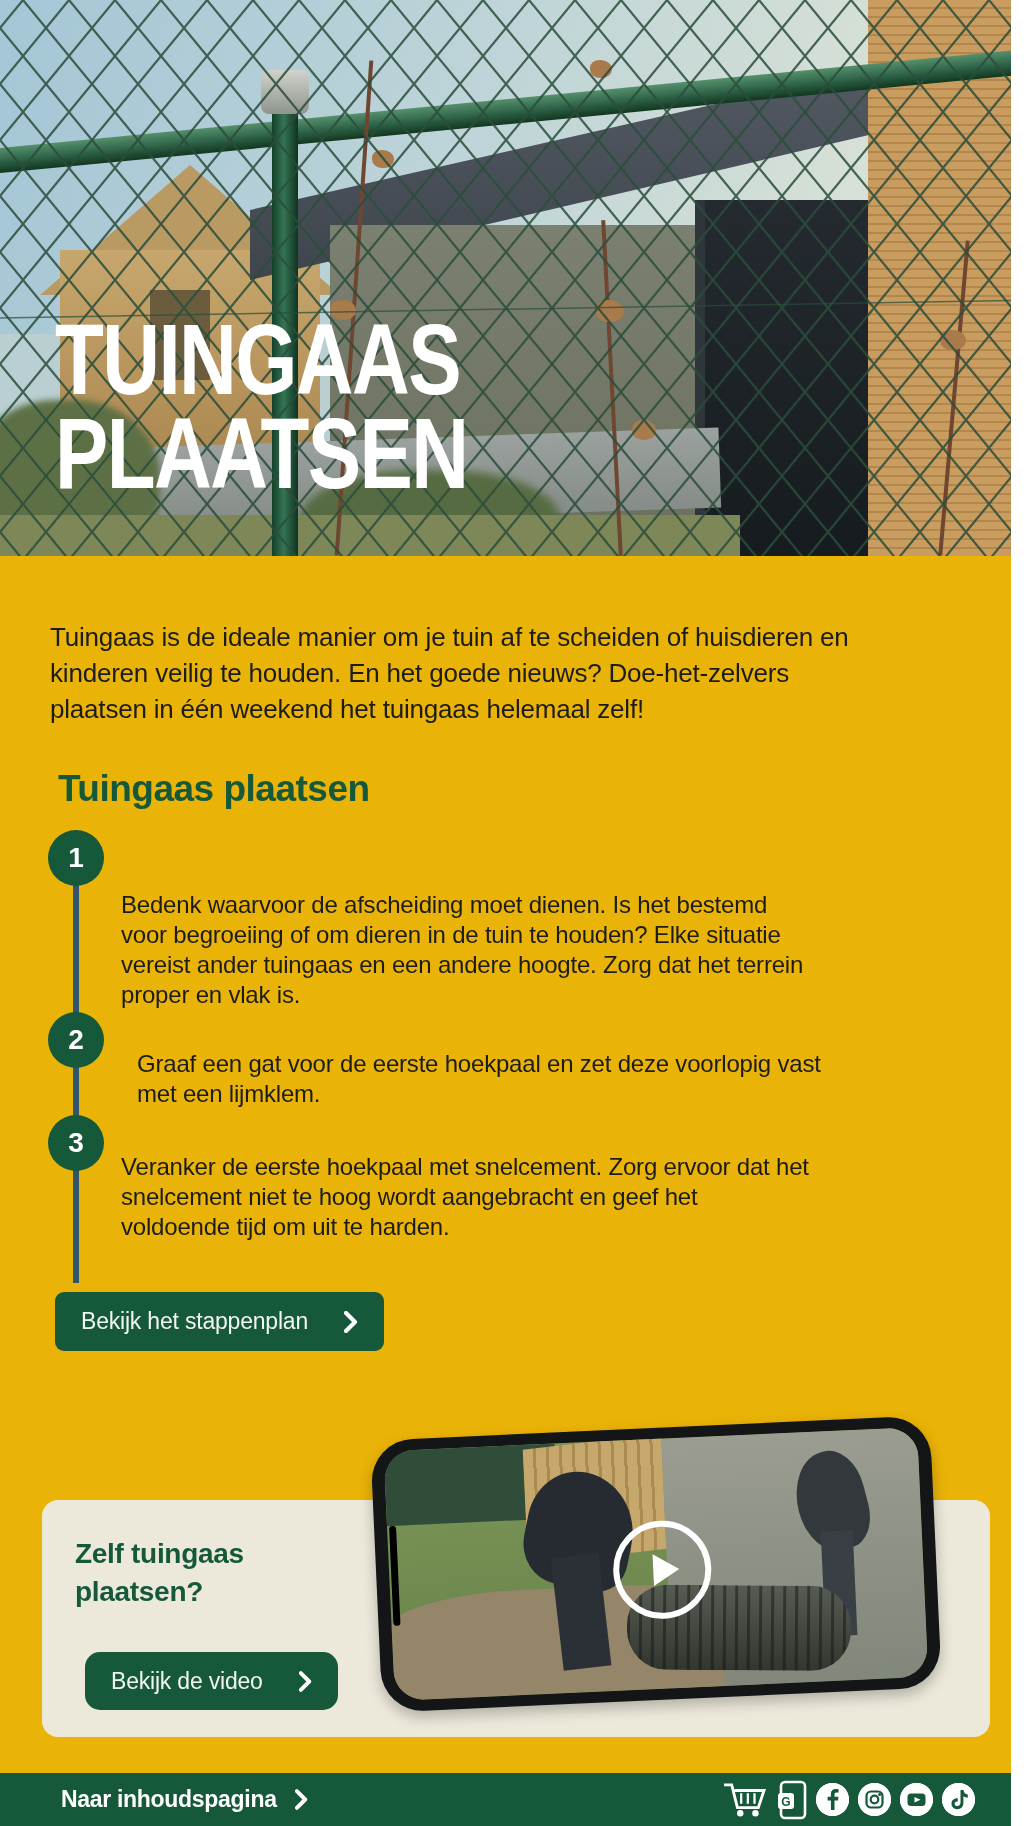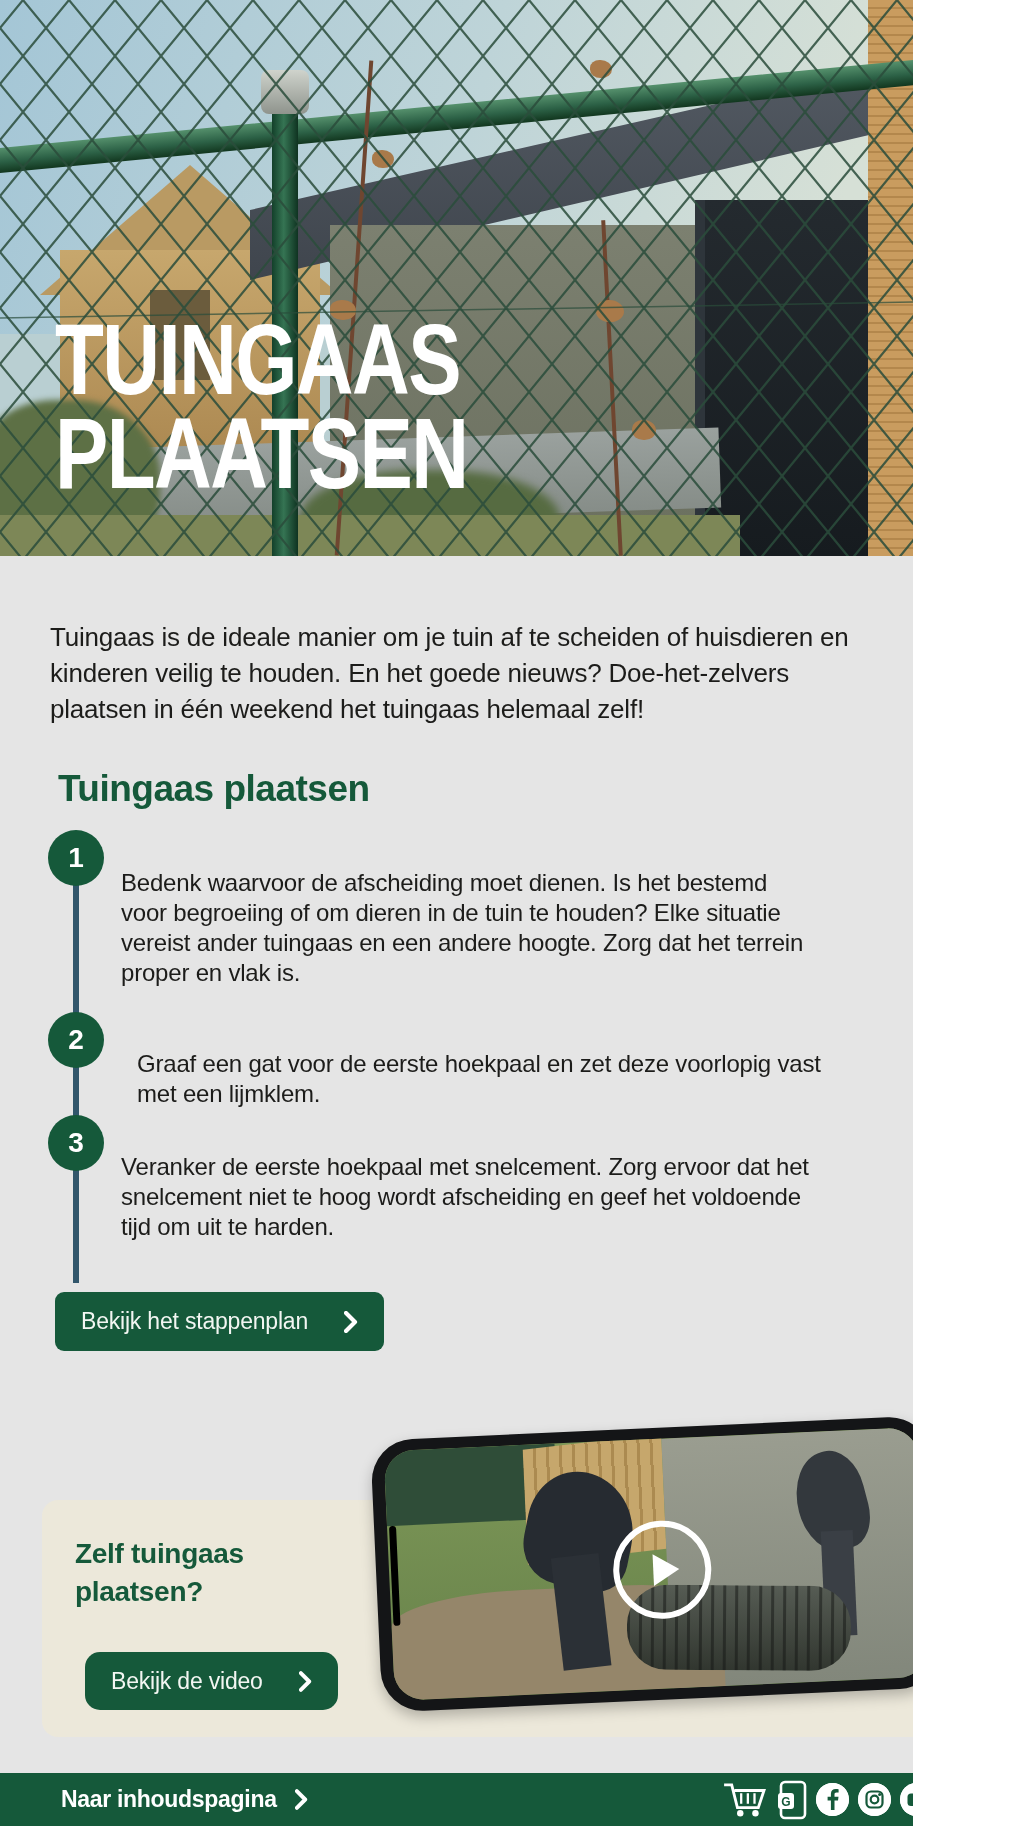--- a/index.html
+++ b/index.html
@@ -1,16 +1,16 @@
 <!DOCTYPE html>
 <html><head>
 <meta charset="utf-8">
 <style>
   html,body{margin:0;padding:0;background:#fff;}
-  .page{position:relative;width:913px;height:1826px;overflow:hidden;background:#e5e5e5;
+  .page{position:relative;width:1011px;height:1826px;overflow:hidden;background:#eab308;
         font-family:"Liberation Sans",sans-serif;color:#1c1c1a;}
   
   .hero{position:absolute;left:0;top:0;width:1033px;height:556px;overflow:hidden;background:#b9cfd2;}
   .hero *{position:absolute;}
   .sky{left:0;top:0;width:100%;height:60%;background:linear-gradient(105deg,#a4c6d6 0%,#bed4d8 45%,#d6e0d6 80%);}
   .left-house-roof{left:40px;top:165px;width:300px;height:130px;background:#b99a63;
       clip-path:polygon(0 100%,50% 0,100% 100%);}
   .left-house{left:60px;top:250px;width:260px;height:230px;background:linear-gradient(#c7a76d,#a9854e);}
   .left-house-win{left:150px;top:290px;width:60px;height:90px;background:#6b5c3d;}
   .modern-roof{left:250px;top:30px;width:790px;height:250px;background:linear-gradient(#565d66,#3f454d);
@@ -38,21 +38,21 @@
   .hero-title{left:55px;top:312px;margin:0;color:#fff;font-weight:700;font-size:100px;line-height:94px;
       letter-spacing:-2px;transform:scaleX(.80);transform-origin:left top;white-space:nowrap;}
   
   .intro{position:absolute;left:50px;top:598px;width:830px;font-size:26px;line-height:36px;letter-spacing:-.2px;margin-top:21px;}
   .section-heading{position:absolute;left:50px;top:760px;margin:8px;font-size:37px;font-weight:700;color:#15593a;letter-spacing:-.5px;}
   .step-line{position:absolute;left:73px;top:858px;width:6px;height:425px;background:#31566b;}
   .step-circle{position:absolute;left:48px;width:56px;height:56px;border-radius:50%;background:#15593a;
       color:#fff;font-size:28px;font-weight:700;display:flex;align-items:center;justify-content:center;}
   .c1{top:830px;} .c2{top:1012px;} .c3{top:1115px;}
   .step-text{position:absolute;left:121px;width:690px;font-size:24px;line-height:30px;letter-spacing:-.2px;}
-  .t1{top:844px;} .t2{top:1025px;margin-left:16px;} .t3{top:1128px;}
+  .t1{top:866px;} .t2{top:1025px;margin-left:16px;} .t3{top:1128px;}
   
   .btn{display:inline-flex;align-items:center;gap:36px;background:#15593a;color:#f2f6f2;border:none;
       border-radius:9px;font-family:"Liberation Sans",sans-serif;font-size:23px;font-weight:400;
       padding:0 26px;cursor:pointer;letter-spacing:-.2px;}
   .btn svg{flex:0 0 auto;}
   .cta-steps{position:absolute;left:55px;top:1292px;height:59px;}
   
   .card{position:absolute;left:42px;top:1500px;width:948px;height:237px;background:#ece8da;border-radius:16px;}
   .card-heading{position:absolute;left:75px;top:1535px;width:210px;margin:0;font-size:28px;line-height:38px;
       font-weight:700;color:#15593a;letter-spacing:-.3px;}
@@ -145,21 +145,21 @@
   <p class="step-text t1">Bedenk waarvoor de afscheiding moet dienen. Is het bestemd voor begroeiing of om dieren in de tuin te houden? Elke situatie vereist ander tuingaas en een andere hoogte. Zorg dat het terrein proper en vlak is.</p>
 
   <div class="step-circle c2">
     <span>2</span>
   </div>
   <p class="step-text t2">Graaf een gat voor de eerste hoekpaal en zet deze voorlopig vast met een lijmklem.</p>
 
   <div class="step-circle c3">
     <span>3</span>
   </div>
-  <p class="step-text t3">Veranker de eerste hoekpaal met snelcement. Zorg ervoor dat het snelcement niet te hoog wordt afscheiding en geef het voldoende tijd om uit te harden.</p>
+  <p class="step-text t3">Veranker de eerste hoekpaal met snelcement. Zorg ervoor dat het snelcement niet te hoog wordt aangebracht en geef het voldoende tijd om uit te harden.</p>
 
   <button class="btn cta-steps">
     <span>Bekijk het stappenplan</span>
     <svg width="14" height="22" viewBox="0 0 14 22">
       <path d="M2 2 L11 11 L2 20" fill="none" stroke="#fff" stroke-width="4.2" stroke-linecap="round" stroke-linejoin="round"></path>
     </svg>
   </button>
 
   <div class="card"></div>
   <h3 class="card-heading">Zelf tuingaas plaatsen?</h3>

